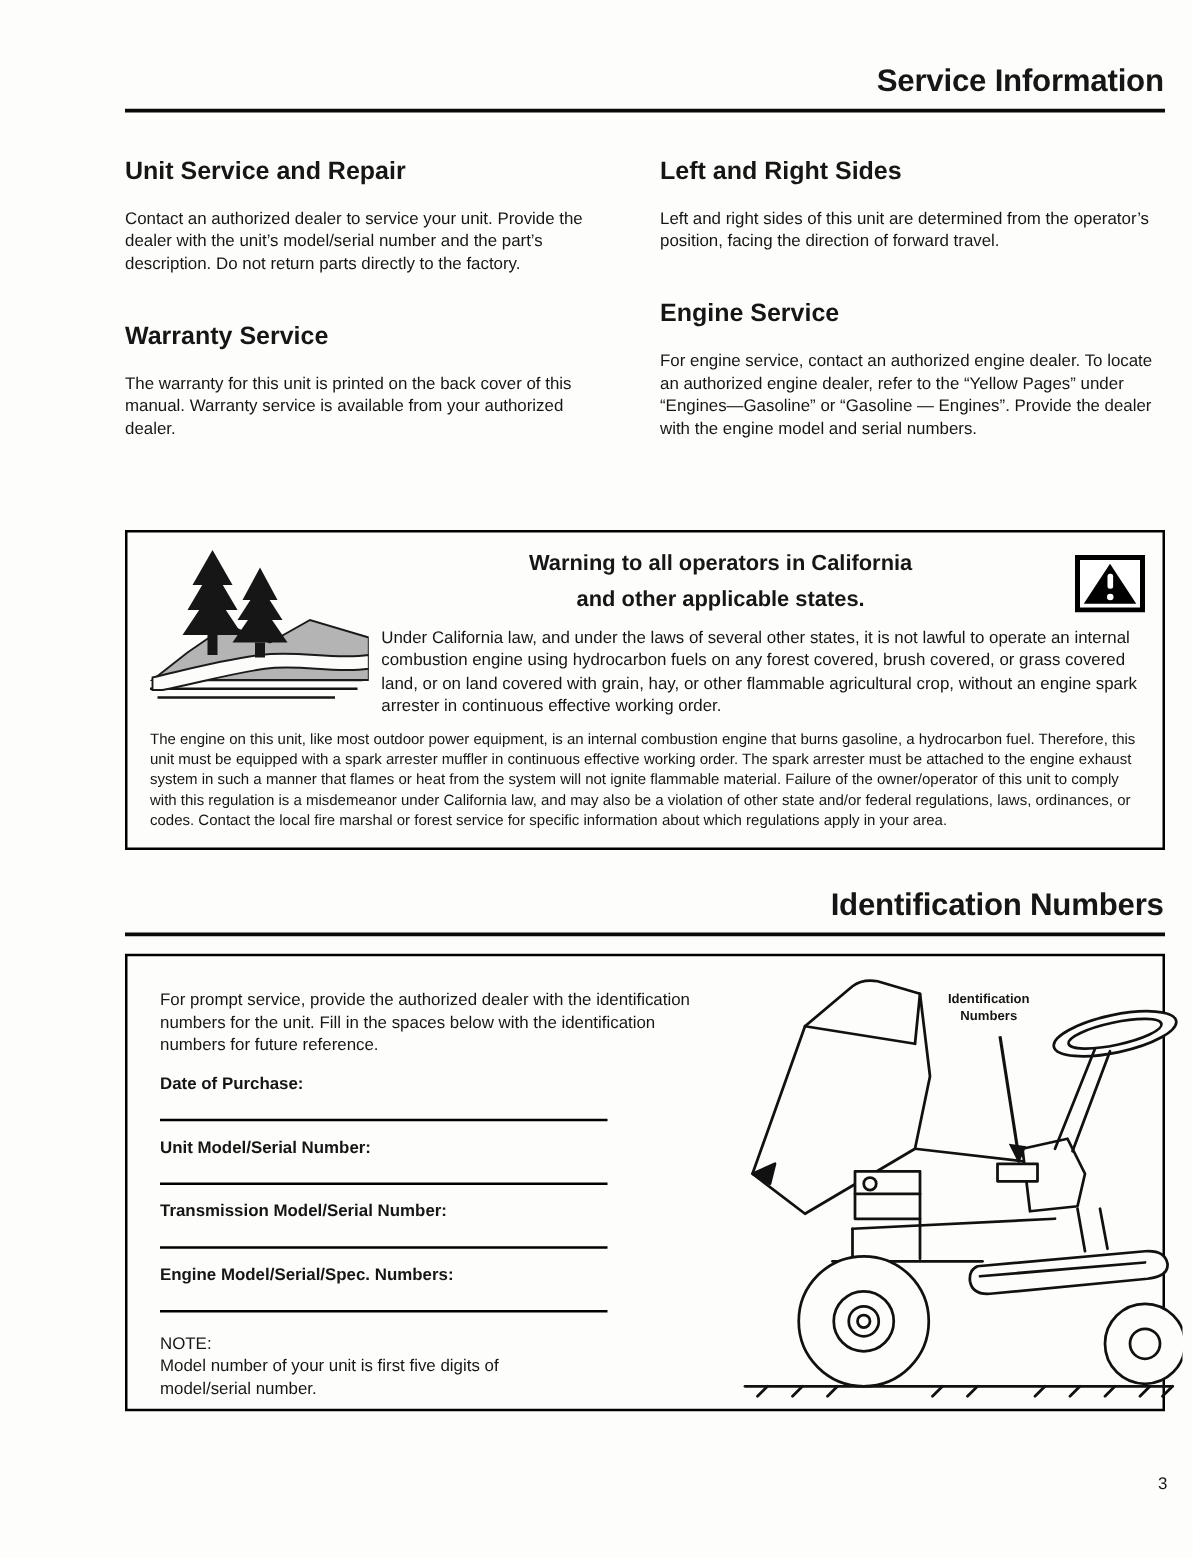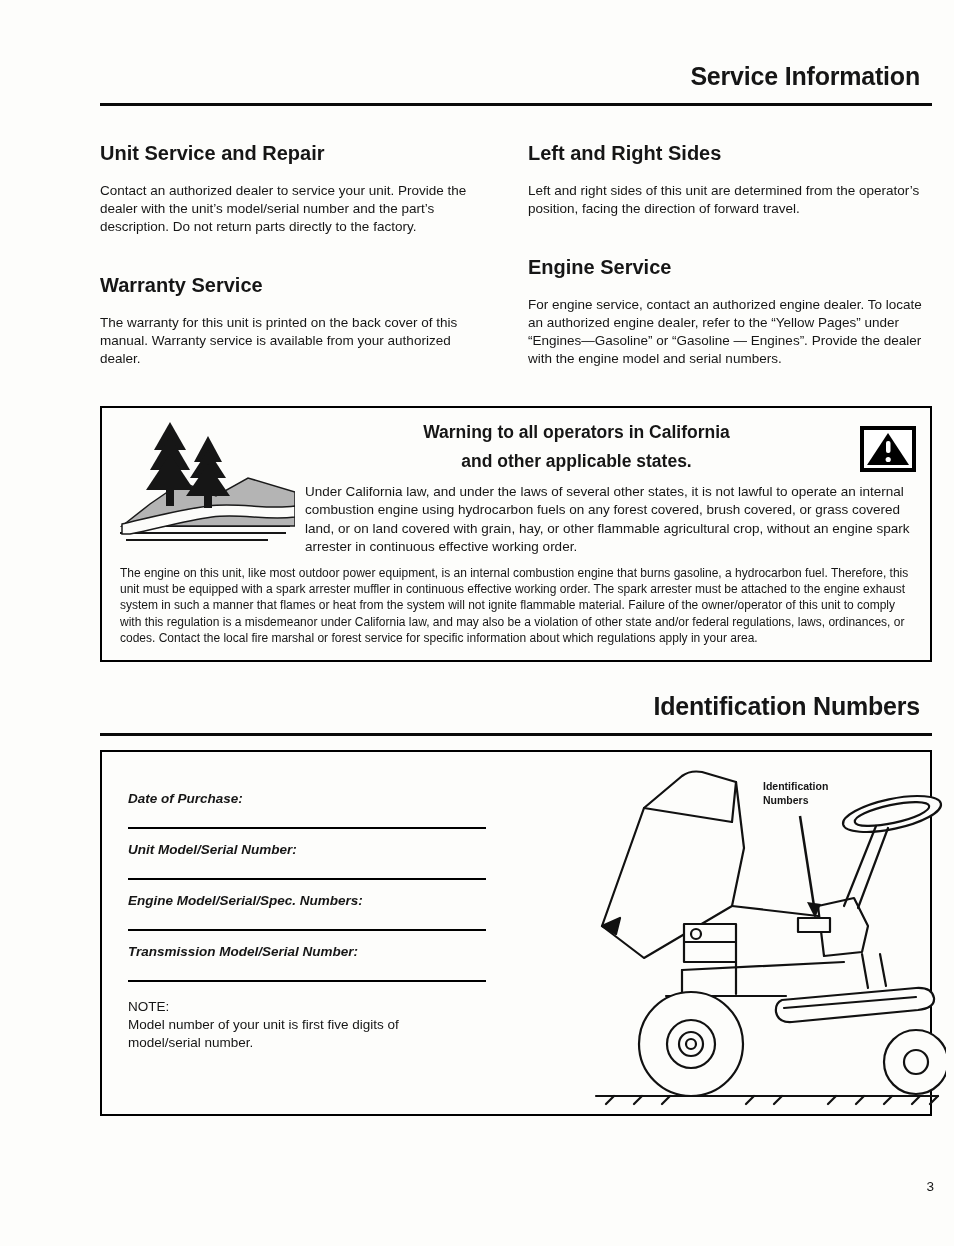--- a/index.html
+++ b/index.html
@@ -10,33 +10,34 @@
     font-family: "Liberation Sans", "DejaVu Sans", sans-serif;
     position: relative;
     overflow: hidden;
     margin: 0 auto;
   }
   .content { padding: 50px 22px 0 100px; }
 
   .doc-title {
     font-size: 25px; font-weight: 700;
     text-align: right; letter-spacing: -0.2px;
-    margin: 12px;
+    margin: 1px;
   }
   .rule { height: 0; border-top: 3px solid #0a0a0a; margin-top: 7px; }
 
   .columns { display: flex; margin-top: 36px; }
   .col-left { width: 374px; margin-right: 54px; flex: none; }
   .col-right { flex: 1; }
   .section { margin-bottom: 38px; }
   .section h3 { font-size: 20px; font-weight: 700; margin: 0 0 17px 0; }
   .body-text { font-size: 13.5px; line-height: 1.33; margin: 0; }
 
   .warning-box {
     border: 2px solid #000;
+    margin-top: 34px;
     padding: 8px 12px 14px 12px;
     overflow: hidden;
   }
   .trees { float: left; width: 175px; height: 126px; margin: 4px 10px 4px 6px; }
   .warn-icon { float: right; width: 56px; height: 46px; margin: 10px 2px 8px 12px; }
   .warning-title {
     font-size: 17.5px; font-weight: 700;
     text-align: center; line-height: 1.7;
     margin: 2px 60px 6px 0;
   }
@@ -46,32 +47,32 @@
   .id-heading-wrap { margin-top: 30px; }
   .id-box {
     border: 2px solid #000;
     margin-top: 14px;
     height: 362px;
     display: flex;
     position: relative;
   }
   .id-left { width: 452px; padding: 26px 0 0 26px; flex: none; }
   .id-intro { font-size: 13.5px; line-height: 1.35; width: 428px; margin: 0; }
-  .field { margin-top: 13px; font-style: italic; }
+  .field { margin-top: 13px; }
   .field-label { font-size: 13.5px; font-weight: 700; }
   .field-line { width: 358px; border-bottom: 2px solid #000; height: 21px; }
   .note { margin-top: 16px; font-size: 13.5px; line-height: 1.35; display: flex; flex-direction: column; }
   .note-label { margin-right: 7px; flex: none; }
   .note-text { width: 292px; }
 
   .id-right { flex: 1; position: relative; }
   .mower { position: absolute; left: 6px; top: 4px; width: 360px; height: 352px; }
   .callout-label {
-    position: absolute; left: 183px; top: 28px; width: 110px;
-    text-align: left; font-size: 10.5px; font-weight: 700;
+    position: absolute; left: 156px; top: 28px; width: 110px;
+    text-align: center; font-size: 10.5px; font-weight: 700;
     line-height: 1.3; white-space: pre-line;
   }
 
   .page-number { position: absolute; right: 20px; bottom: 52px; font-size: 13.5px; }
 </style>
 </head>
 <body>
 
 <div class="page">
   <div class="content">
@@ -138,35 +139,36 @@
       <p class="warn-p2">The engine on this unit, like most outdoor power equipment, is an internal combustion engine that burns gasoline, a hydrocarbon fuel. Therefore, this unit must be equipped with a spark arrester muffler in continuous effective working order. The spark arrester must be attached to the engine exhaust system in such a manner that flames or heat from the system will not ignite flammable material. Failure of the owner/operator of this unit to comply with this regulation is a misdemeanor under California law, and may also be a violation of other state and/or federal regulations, laws, ordinances, or codes. Contact the local fire marshal or forest service for specific information about which regulations apply in your area.</p>
     </div>
 
     <header class="id-heading-wrap">
       <h1 class="doc-title">Identification Numbers</h1>
       <div class="rule"></div>
     </header>
 
     <div class="id-box">
       <div class="id-left">
+        <p class="id-intro">For prompt service, provide the authorized dealer with the identification numbers for the unit. Fill in the spaces below with the identification numbers for future reference.</p>
 
         <div class="field">
           <div class="field-label">Date of Purchase:</div>
           <div class="field-line"></div>
         </div>
         <div class="field">
           <div class="field-label">Unit Model/Serial Number:</div>
           <div class="field-line"></div>
         </div>
         <div class="field">
+          <div class="field-label">Transmission Model/Serial Number:</div>
+          <div class="field-line"></div>
+        </div>
+        <div class="field">
           <div class="field-label">Engine Model/Serial/Spec. Numbers:</div>
-          <div class="field-line"></div>
-        </div>
-        <div class="field">
-          <div class="field-label">Transmission Model/Serial Number:</div>
           <div class="field-line"></div>
         </div>
 
         <div class="note">
           <span class="note-label">NOTE:</span>
           <span class="note-text">Model number of your unit is first five digits of model/serial number.</span>
         </div>
       </div>
 
       <div class="id-right">

